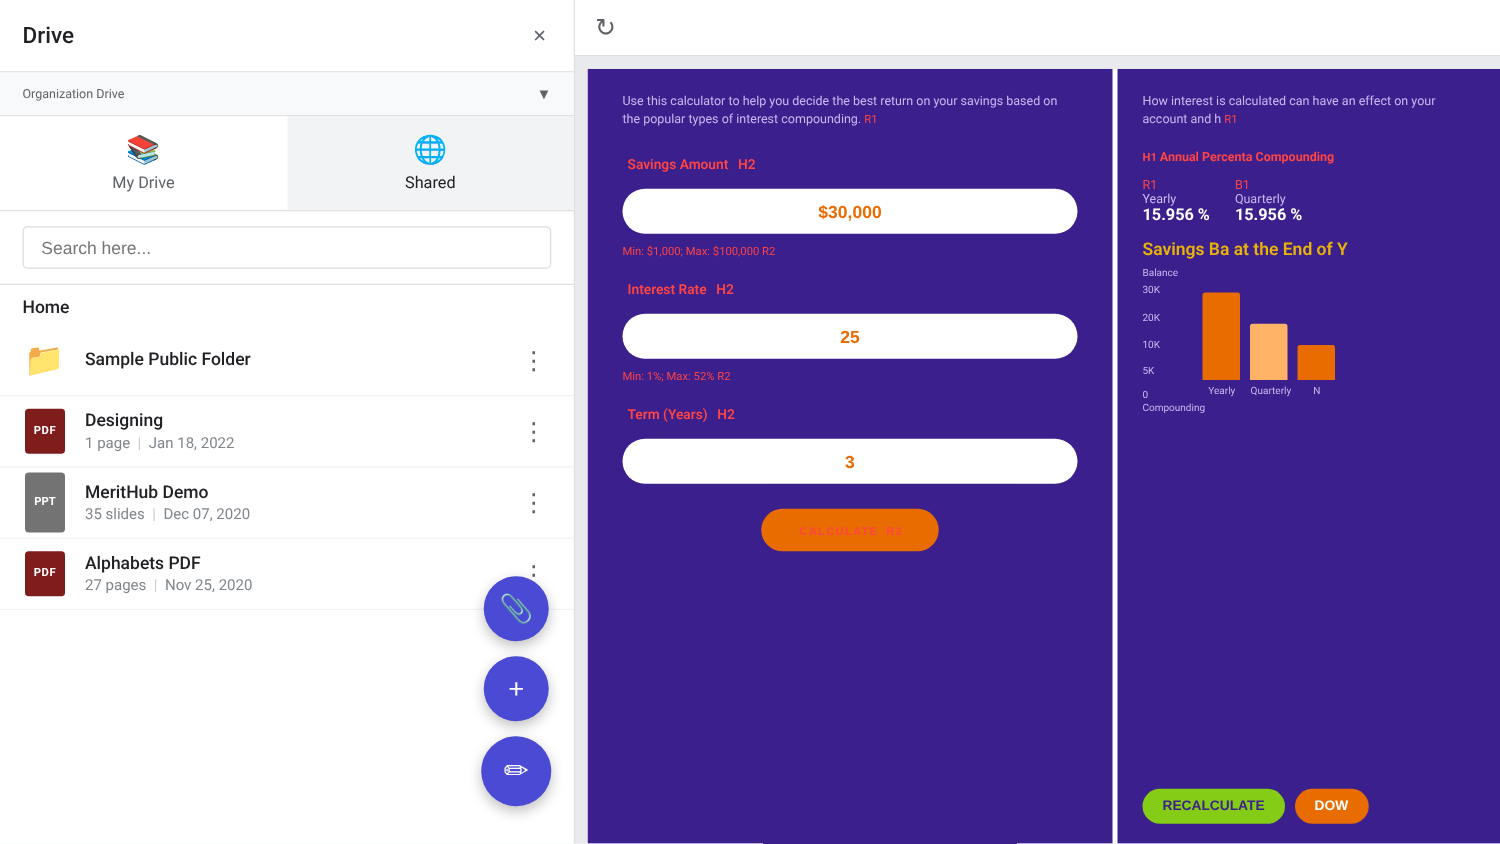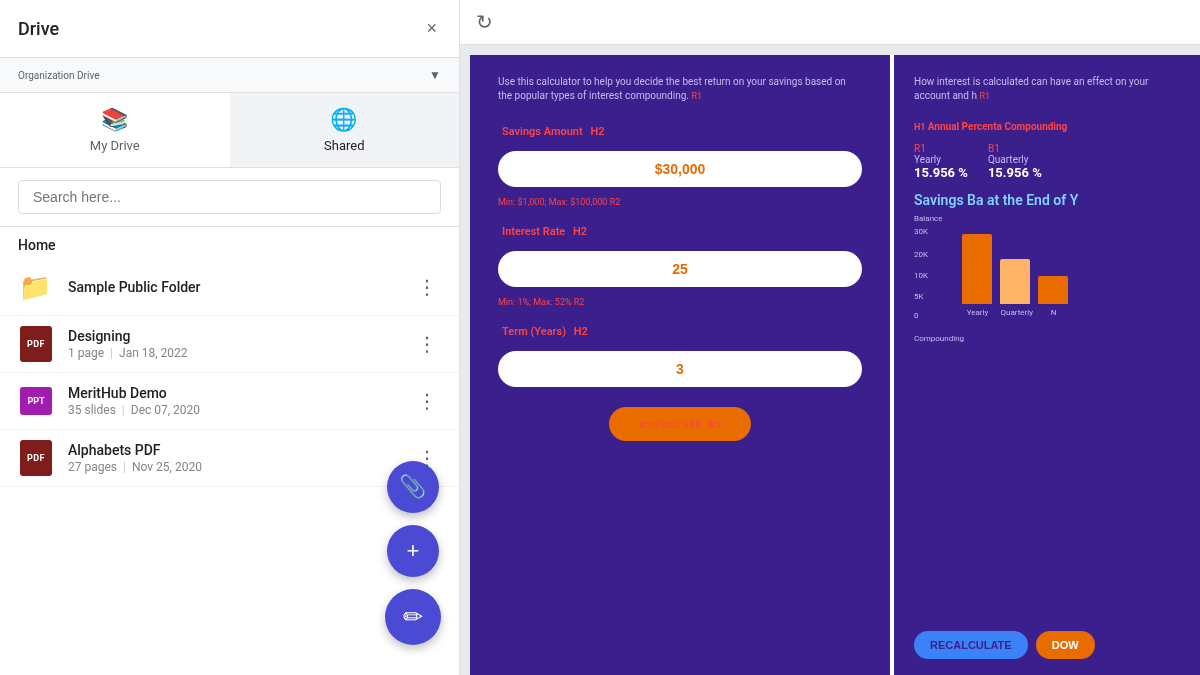--- a/index.html
+++ b/index.html
@@ -163,22 +163,22 @@
       align-items: center;
       justify-content: center;
       color: white;
       font-size: 9px;
       font-weight: bold;
       letter-spacing: 0.5px;
     }
 
     .file-icon .ppt-bg {
       width: 32px;
-      height: 28px;
-      background: #a21caf;
+      height: 48px;
+      background: #737373;
       border-radius: 3px;
       display: flex;
       align-items: center;
       justify-content: center;
       color: white;
       font-size: 9px;
       font-weight: bold;
     }
 
     .file-info {
@@ -412,21 +412,21 @@
 
     .rate-value {
       font-size: 13px;
       color: white;
       font-weight: 700;
     }
 
     .chart-title {
       font-size: 14px;
       font-weight: 600;
-      color: #7dd3fc;
+      color: #eab308;
       margin: 12px 0 6px;
     }
 
     .chart-bar-group {
       display: flex;
       align-items: flex-end;
       gap: 8px;
       height: 90px;
     }
 
@@ -455,21 +455,21 @@
 
     .bottom-btns {
       display: flex;
       gap: 8px;
       position: absolute;
       bottom: 16px;
       left: 20px;
     }
 
     .recalc-btn {
-      background: #3b82f6;
+      background: #84cc16;
       color: #3b1f8c;
       border: none;
       border-radius: 16px;
       padding: 8px 16px;
       font-size: 11px;
       font-weight: 600;
       cursor: pointer;
     }
 
     .down-btn {
@@ -668,21 +668,21 @@
               <div class="chart-bar" style="height:28px;"></div>
             </div>
             <div class="chart-labels">
               <span class="chart-label-item">Yearly</span>
               <span class="chart-label-item">Quarterly</span>
               <span class="chart-label-item">N</span>
             </div>
           </div>
         </div>
 
-        <div style="font-size:8px; color:#c9b8f0; margin-top:14px;">Compounding</div>
+        <div style="font-size:8px; color:#c9b8f0; margin-top:2px;">Compounding</div>
 
         <div class="bottom-btns">
           <button class="recalc-btn">RECALCULATE</button>
           <button class="down-btn">DOW</button>
         </div>
       </div>
 
     </div>
   </div>
 

